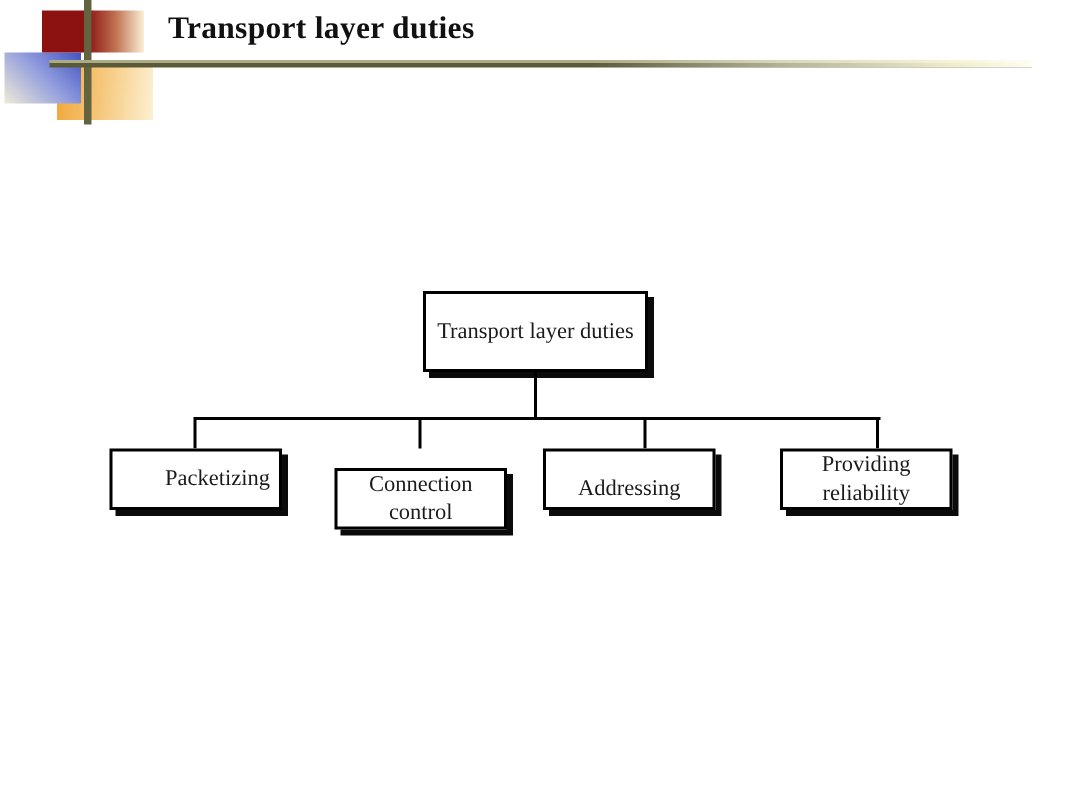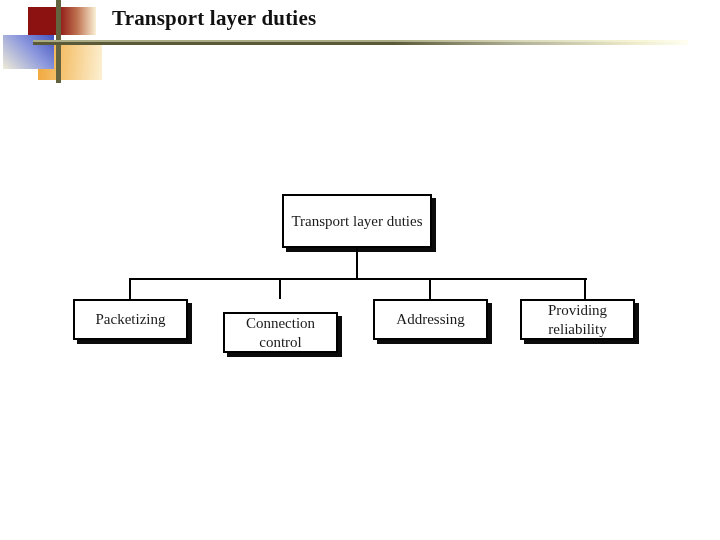--- a/index.html
+++ b/index.html
@@ -53,23 +53,23 @@
   .node{
     position:absolute;box-sizing:border-box;
     background:#ffffff;border:2px solid #000000;
     box-shadow:4px 4px 0 #0b0b0b;
     display:flex;align-items:center;justify-content:center;
     text-align:center;font-size:15px;line-height:1.25;color:#1a1a1a;
     padding:2px 6px;
   }
   .node-root{left:282px;top:194px;width:150px;height:54px;}
   .node-child{top:299px;width:115px;height:41px;}
-  .child-1{left:73px;}
+  .child-1{left:73px;justify-content:flex-end;}
   .child-2{left:223px;margin-top:13px;}
-  .child-3{left:373px;}
+  .child-3{left:362px;align-items:flex-end;}
   .child-4{left:520px;justify-content:flex-end;}
 
   .conn{position:absolute;background:#000000;}
   .riser{left:356px;top:248px;width:2px;height:31px;}
   .hbar{left:129px;top:278px;width:458px;height:2px;}
   .drop{top:280px;width:2px;height:19px;}
   .drop-1{left:129px;}
   .drop-2{left:279px;}
   .drop-3{left:429px;}
   .drop-4{left:584px;}

